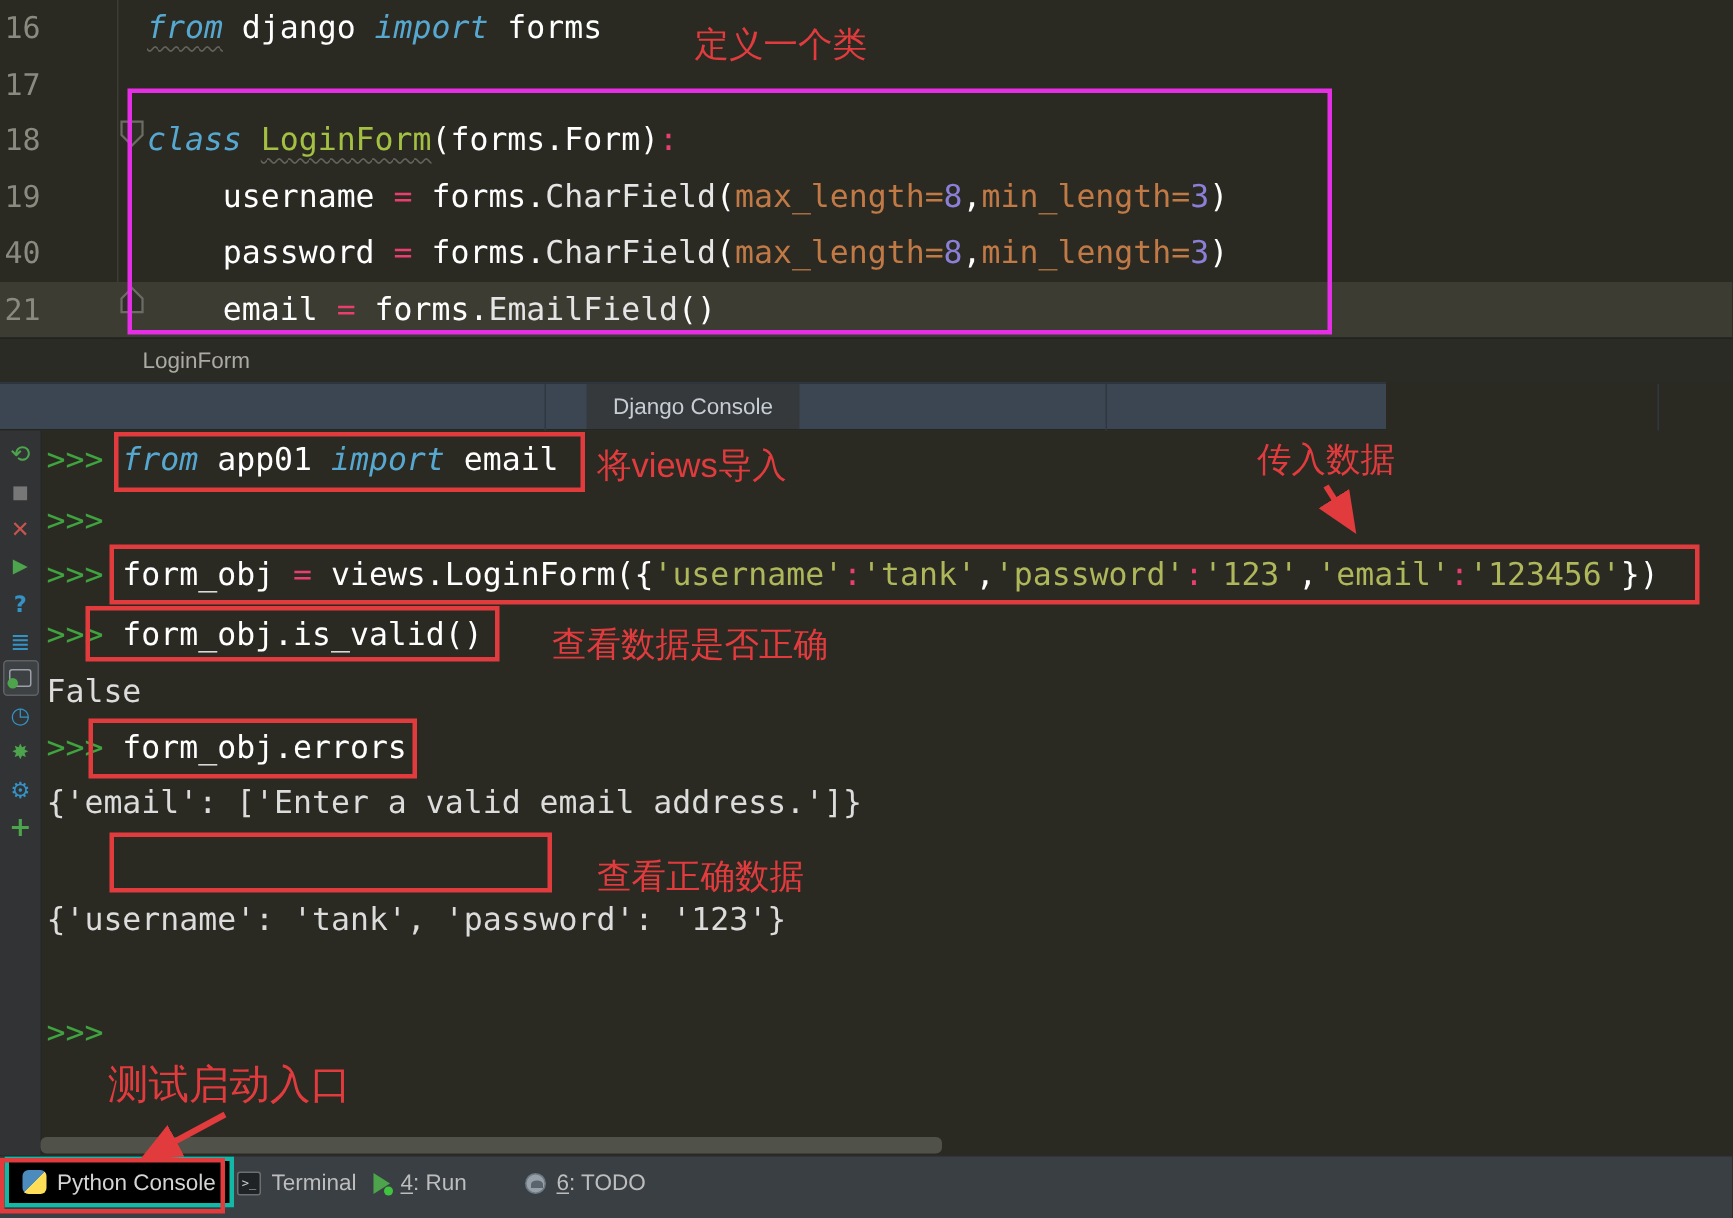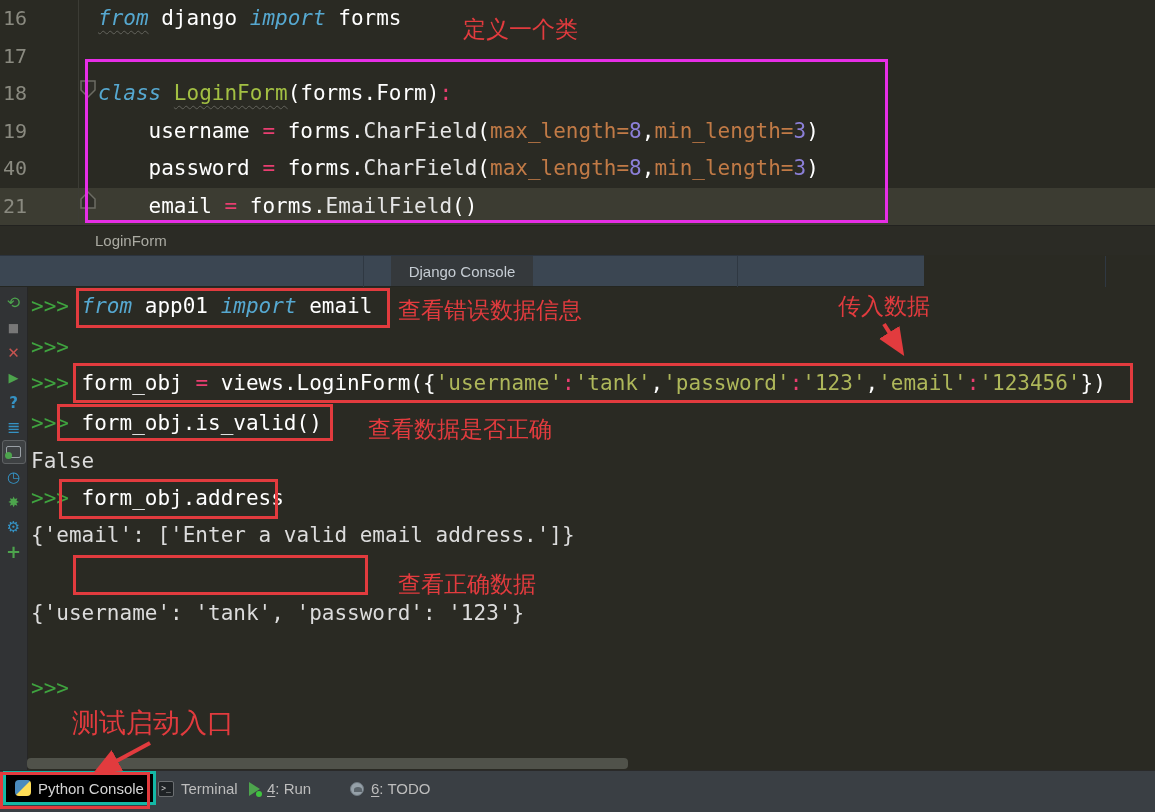--- a/index.html
+++ b/index.html
@@ -159,32 +159,32 @@
     <div class="ticon green" style="font-size:14px">✸</div>
     <div class="ticon blue" style="font-size:15px">⚙</div>
     <div class="ticon green" style="font-size:18px;font-weight:bold">+</div>
   </div>
 
   <div class="cline" style="top:6px"><span class="pr">&gt;&gt;&gt; </span><span class="kw">from</span><span class="w"> app01 </span><span class="kw">import</span><span class="w"> email</span></div>
   <div class="cline" style="top:47px"><span class="pr">&gt;&gt;&gt;</span></div>
   <div class="cline" style="top:83px"><span class="pr">&gt;&gt;&gt; </span><span class="w">form_obj </span><span class="op">=</span><span class="w"> views.LoginForm({</span><span class="str">'username'</span><span class="op">:</span><span class="str">'tank'</span><span class="w">,</span><span class="str">'password'</span><span class="op">:</span><span class="str">'123'</span><span class="w">,</span><span class="str">'email'</span><span class="op">:</span><span class="str">'123456'</span><span class="w">})</span></div>
   <div class="cline" style="top:123px"><span class="pr">&gt;&gt;&gt; </span><span class="w">form_obj.is_valid()</span></div>
   <div class="cline" style="top:161px"><span class="out">False</span></div>
-  <div class="cline" style="top:198px"><span class="pr">&gt;&gt;&gt; </span><span class="w">form_obj.address</span></div>
+  <div class="cline" style="top:198px"><span class="pr">&gt;&gt;&gt; </span><span class="w">form_obj.errors</span></div>
   <div class="cline" style="top:235px"><span class="out">{'email': ['Enter a valid email address.']}</span></div>
   <div class="cline" style="top:313px"><span class="out">{'username': 'tank', 'password': '123'}</span></div>
   <div class="cline" style="top:388px"><span class="pr">&gt;&gt;&gt;</span></div>
 
   <div class="hlbox" style="left:76px; top:1px;   width:314px;  height:40px"></div>
   <div class="hlbox" style="left:73px; top:76px;  width:1060px; height:40px"></div>
   <div class="hlbox" style="left:57px; top:117px; width:276px;  height:37px"></div>
   <div class="hlbox" style="left:59px; top:192px; width:219px;  height:40px"></div>
   <div class="hlbox" style="left:73px; top:268px; width:295px;  height:40px"></div>
 
-  <div class="cn" style="left:398px; top:8px">查看错误数据信息</div>
+  <div class="cn" style="left:398px; top:8px">将views导入</div>
   <div class="cn" style="left:838px; top:4px">传入数据</div>
   <div class="cn" style="left:368px; top:127px">查看数据是否正确</div>
   <div class="cn" style="left:398px; top:282px">查看正确数据</div>
   <div class="cn" style="left:72px; top:418px; font-size:27px">测试启动入口</div>
 
   <div id="scroll-thumb"></div>
 </div>
 
 <div id="statusbar">
   <div class="sb-item" id="sb-python">

